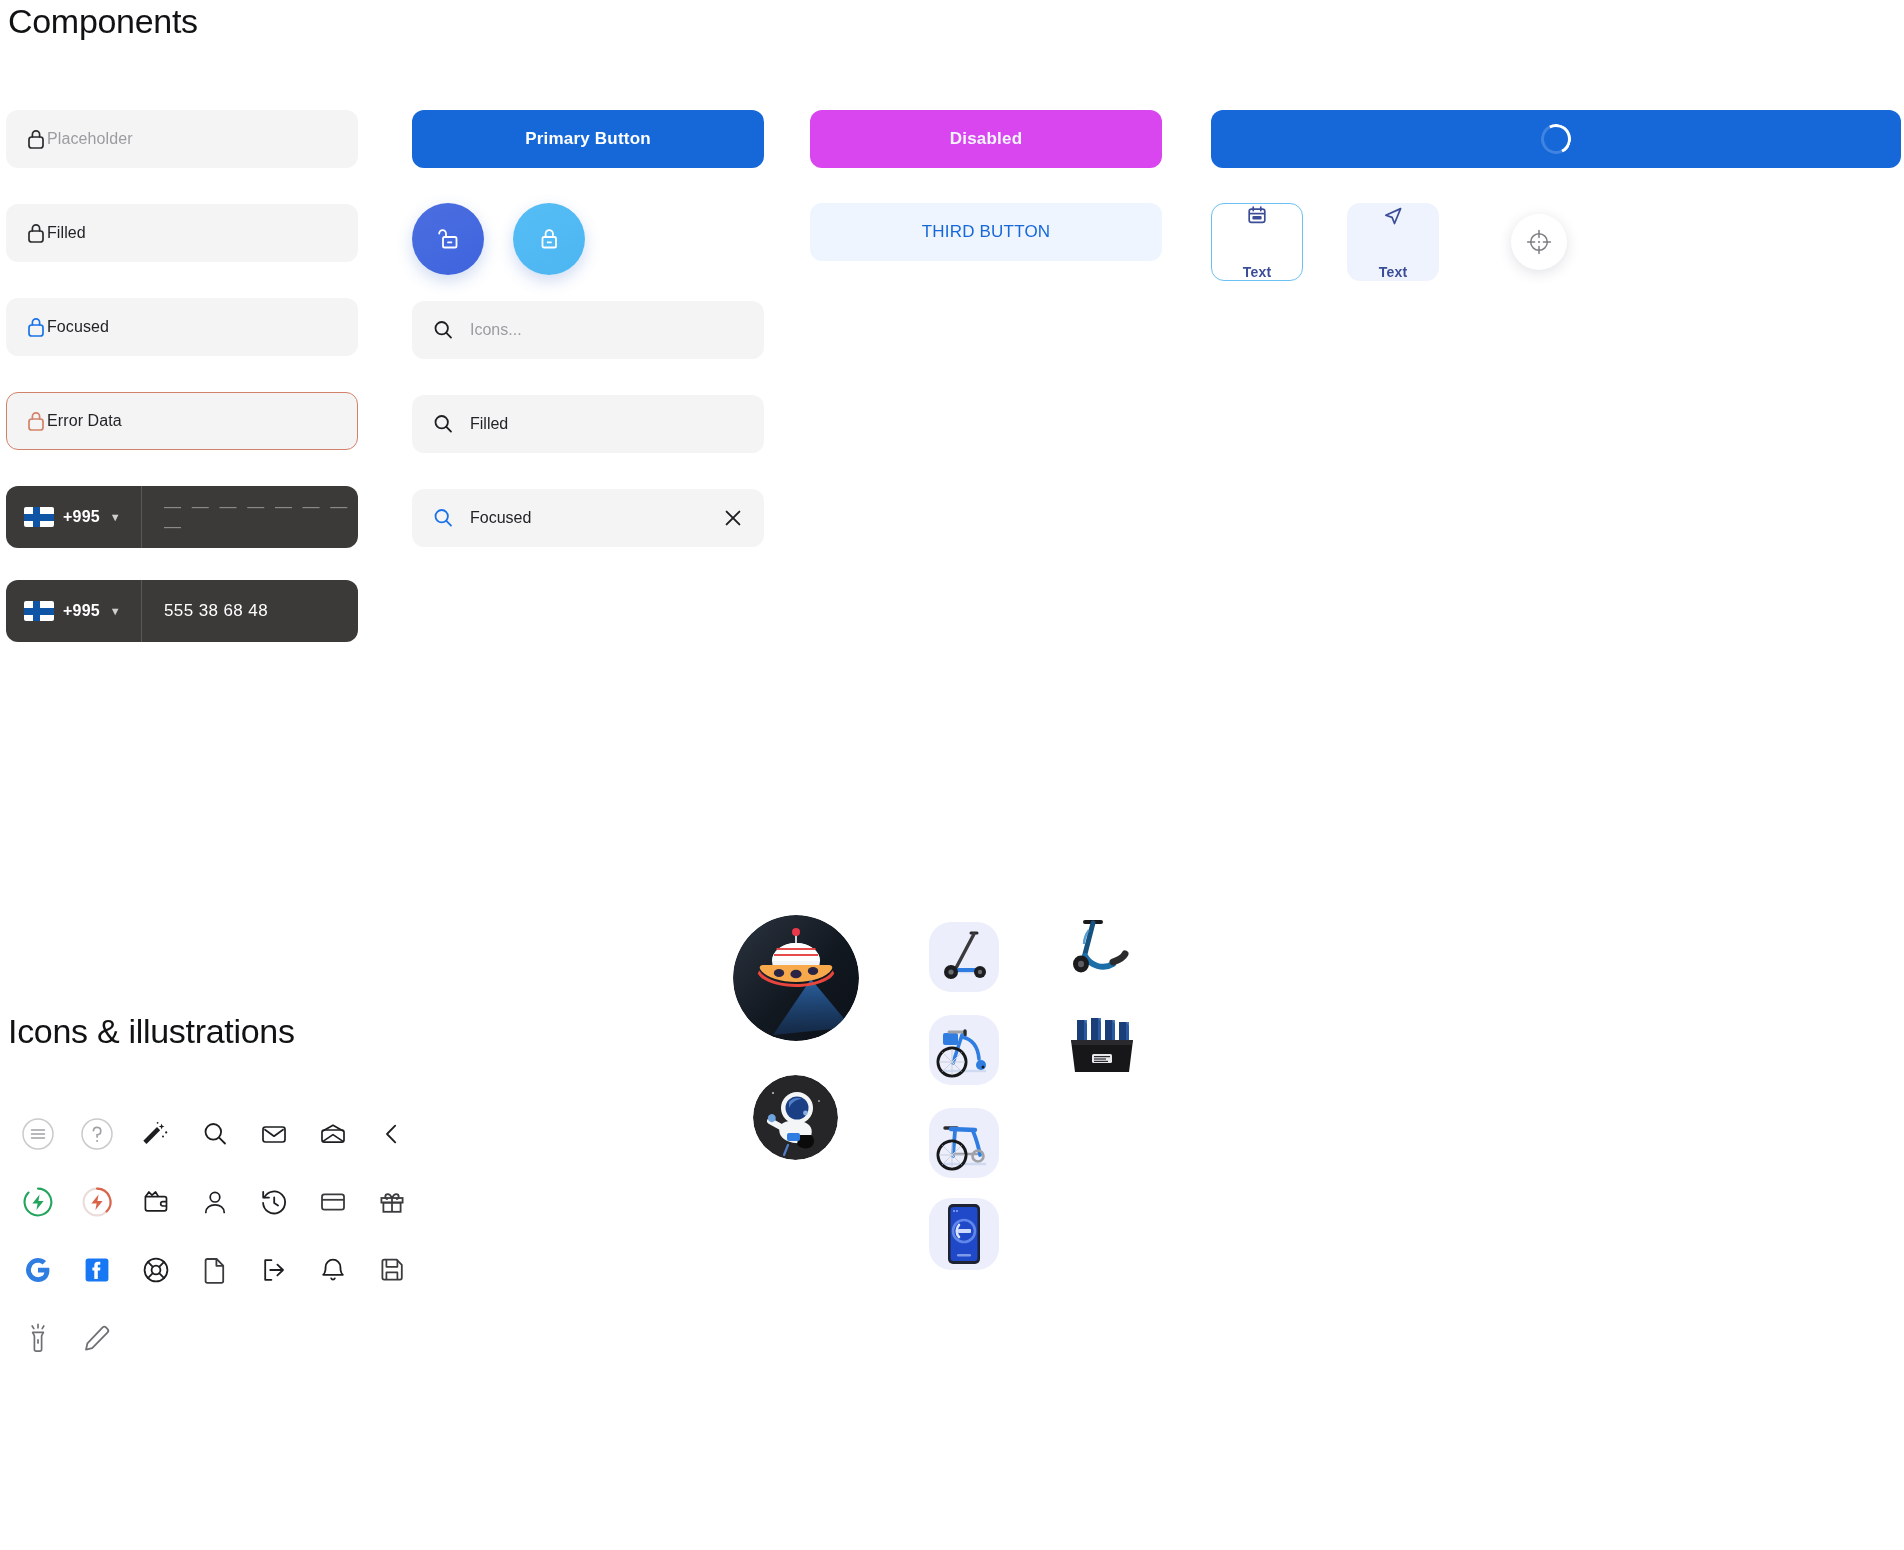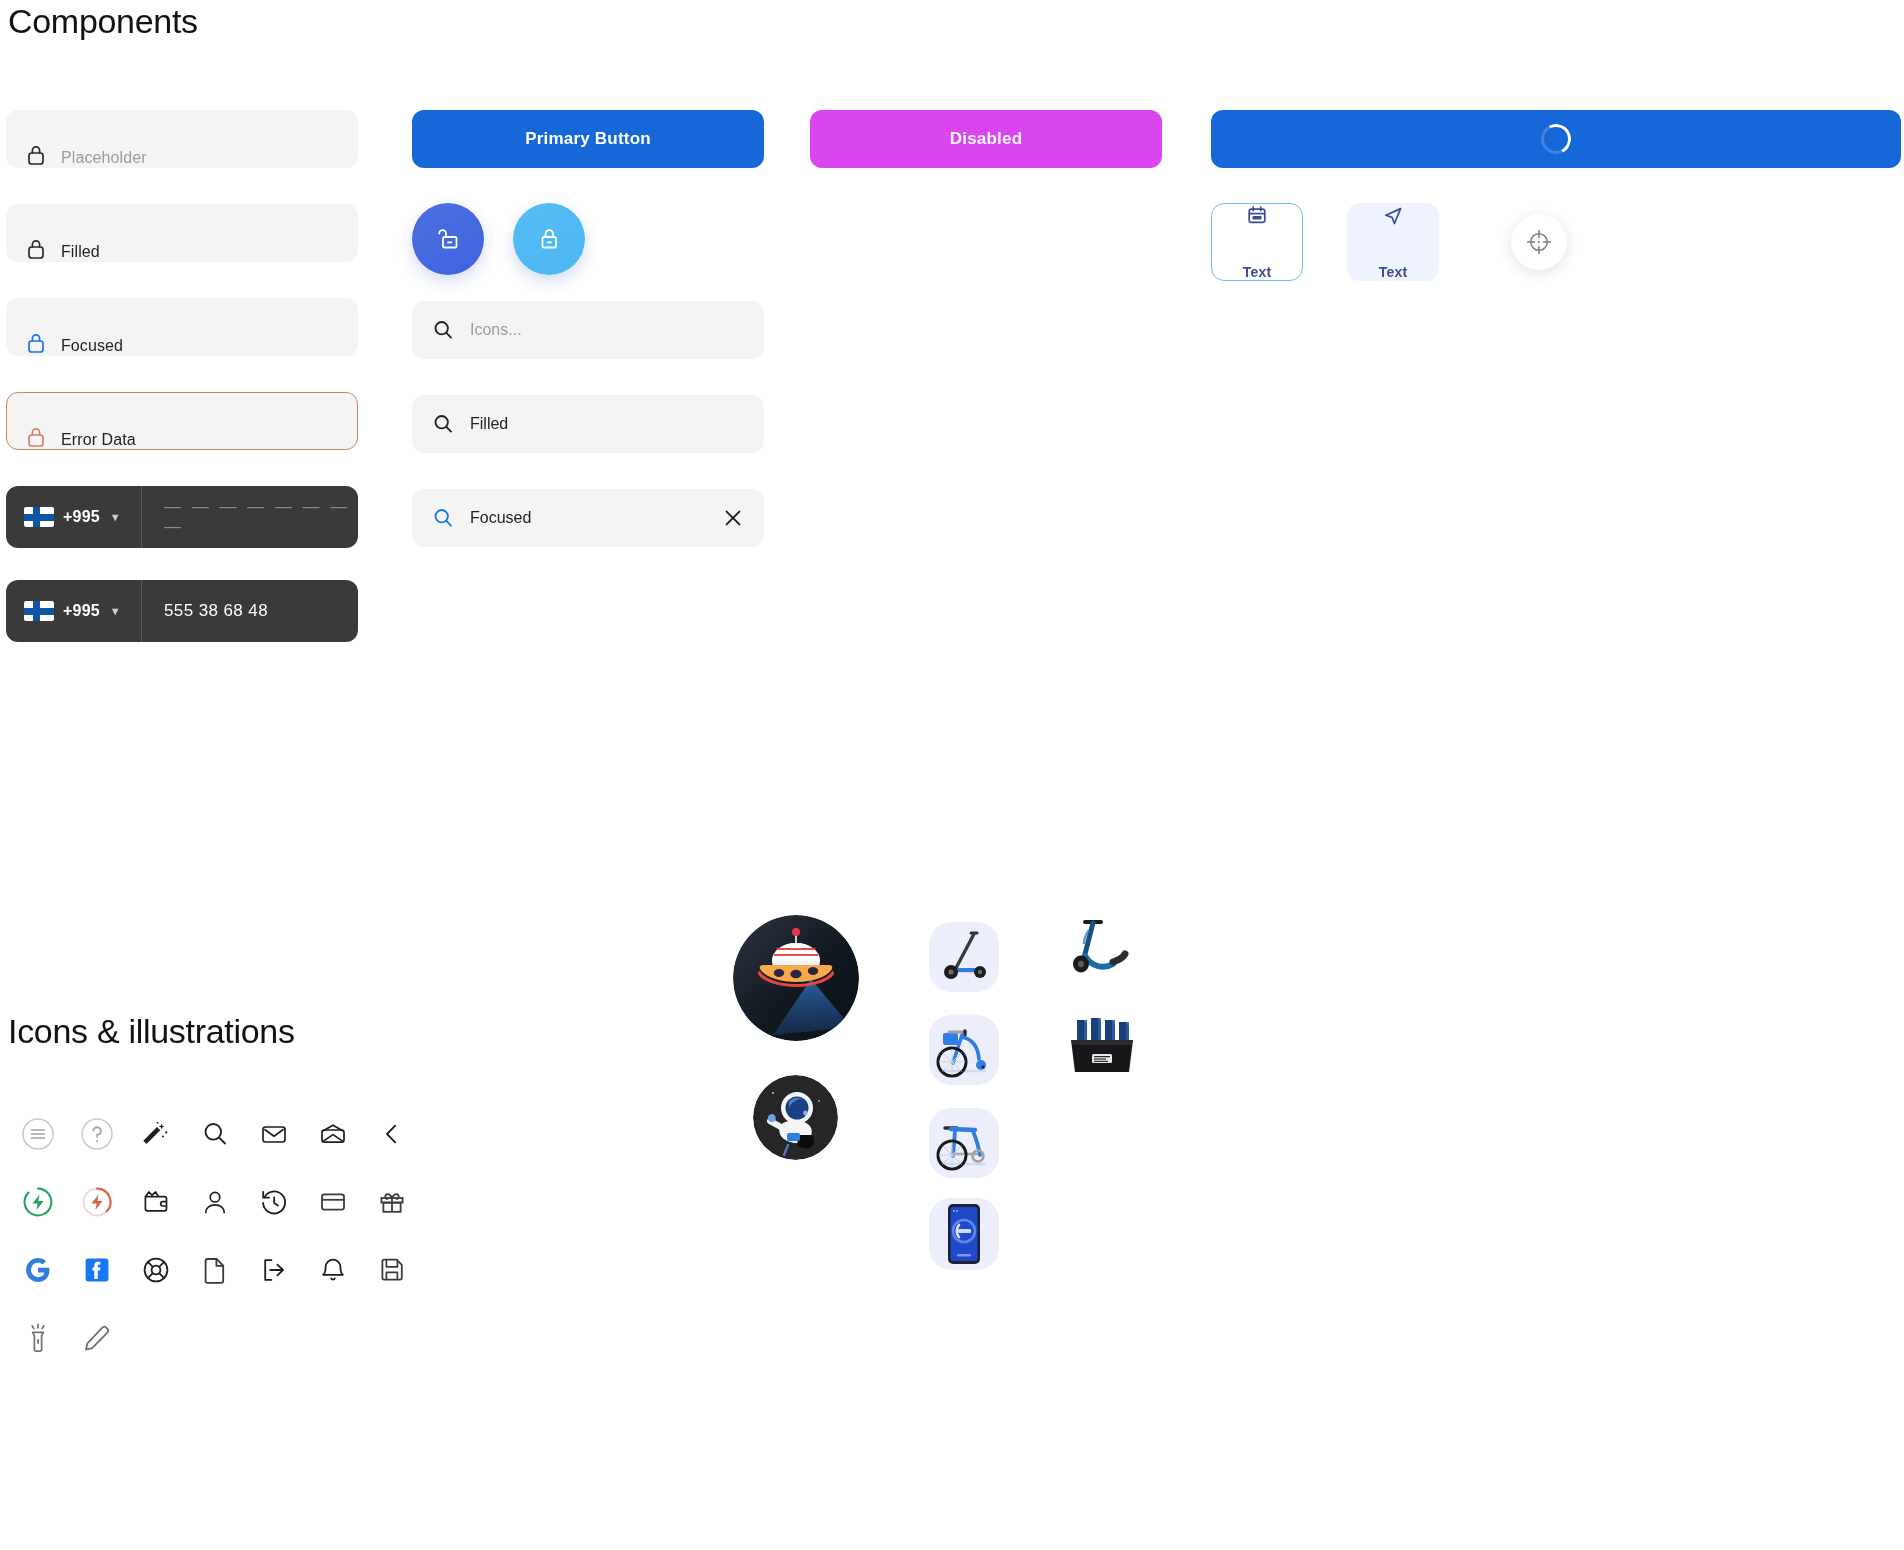--- a/index.html
+++ b/index.html
@@ -31,23 +31,22 @@
   #col-states   { left: 810px;  width: 352px; }
   #col-misc     { left: 1211px; width: 690px; }
 
   
   .field {
     position: relative;
     height: 58px;
     border-radius: 12px;
     background: #f4f4f5;
     display: flex;
-    align-items: flex-end;
+    align-items: center;
     padding: 0 18px;
-    gap: 14px;
     margin-bottom: 36px;
     border: 1.5px solid transparent;
   }
   .field.error { border-color: #d2826a; }
   .field .val  { font-size: 16px; color: #222326; letter-spacing: .1px; }
   .field .ph   { font-size: 16px; color: #9b9ca0; letter-spacing: .1px; }
 
   .ico { flex: 0 0 auto; display: flex; align-items: center; justify-content: center; }
 
   
@@ -293,20 +292,21 @@
         <svg width="22" height="22" viewBox="0 0 22 22" fill="none">
           <path d="M4.6 4.6 17.4 17.4M17.4 4.6 4.6 17.4" stroke="#1d1e20" stroke-width="1.9" stroke-linecap="round"></path>
         </svg>
       </span>
     </div>
   </div>
 
   <div class="col" id="col-states">
     <button class="btn btn-disabled">Disabled</button>
 
+    <button class="btn btn-third">THIRD BUTTON</button>
 
     <div style="height:49px"></div>
 
   </div>
 
   <div class="col" id="col-misc">
     <button class="btn btn-loading">
       <span class="spinner"></span>
     </button>
 

